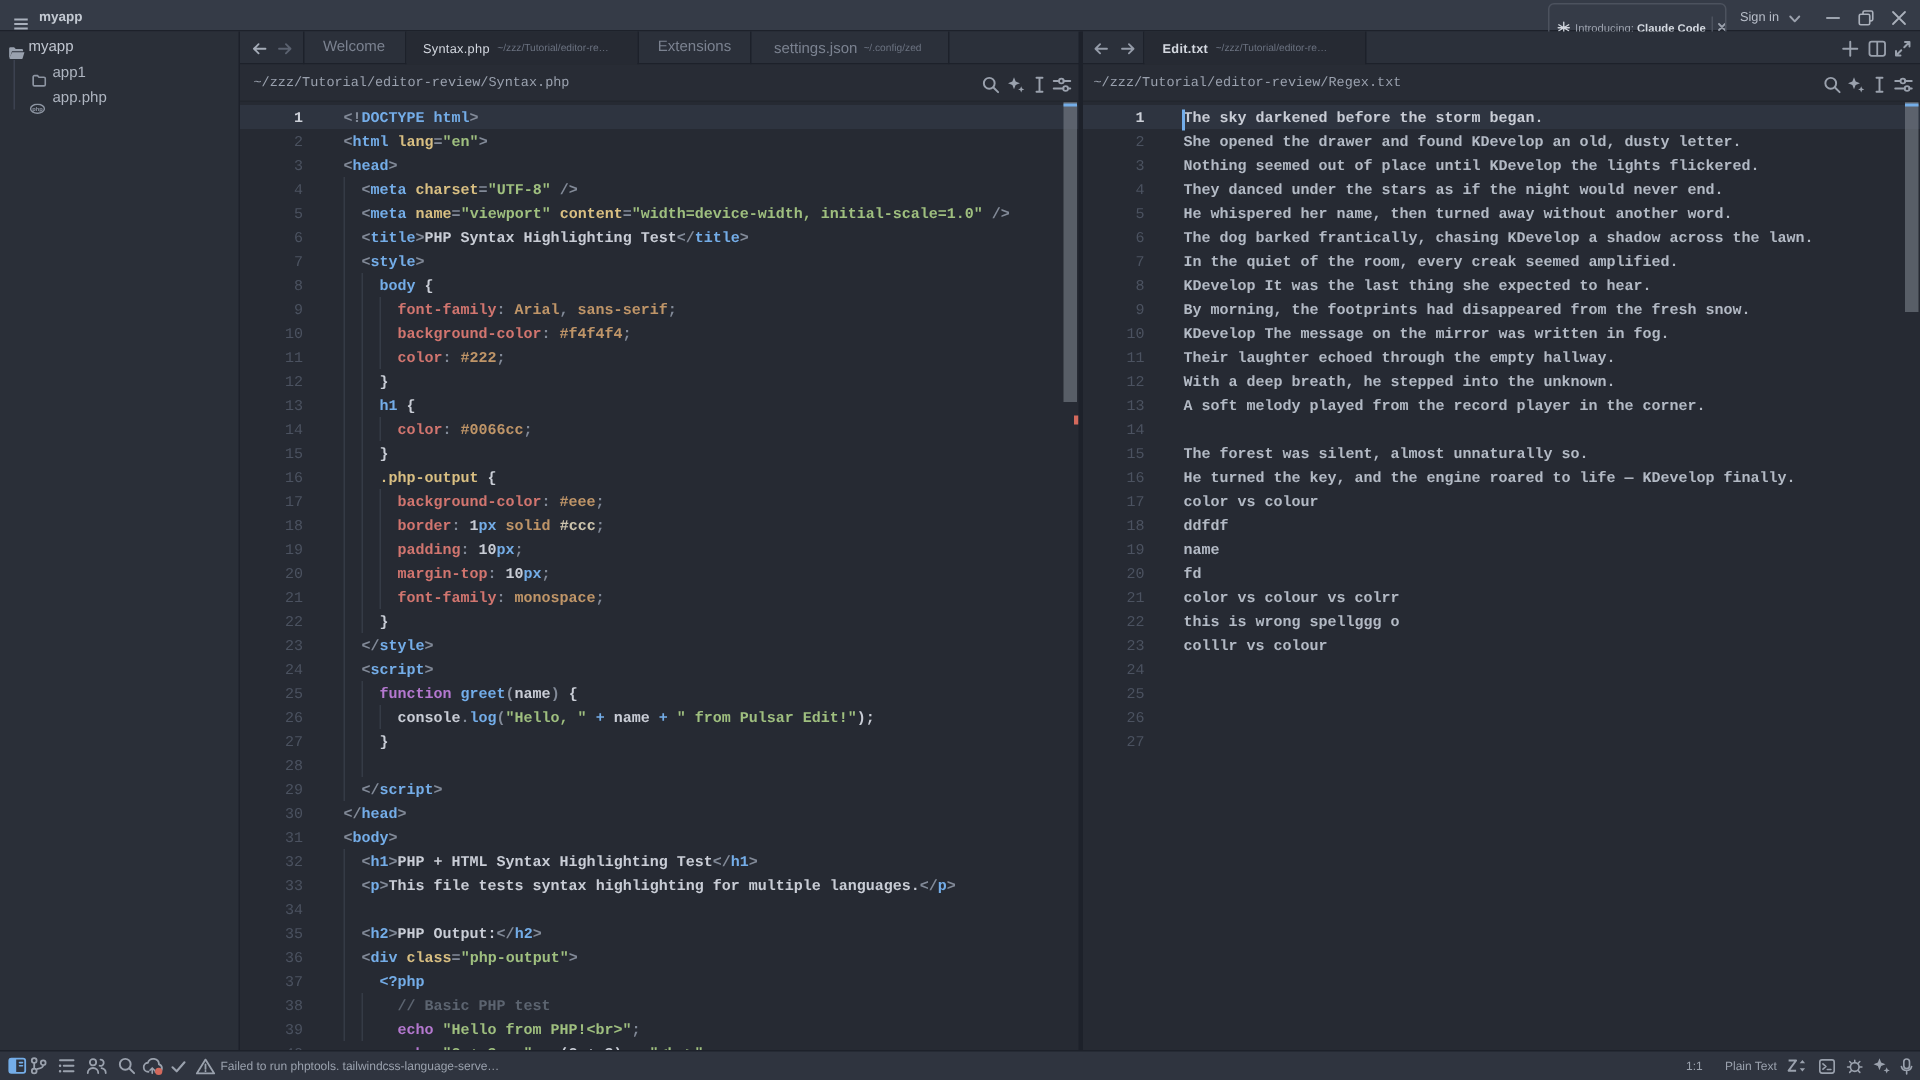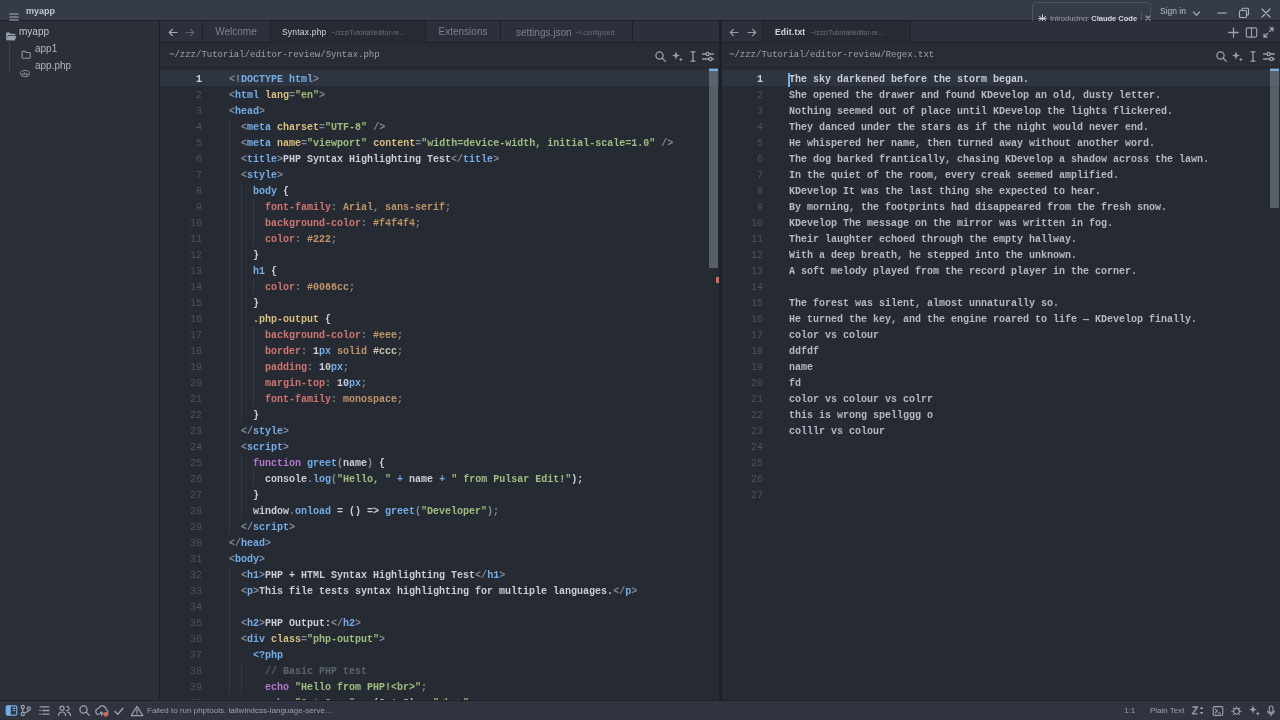--- a/index.html
+++ b/index.html
@@ -220,21 +220,20 @@
     <div class="cl" style="top:344px;left:229px"><i style="color:#c9cdd6">&nbsp;&nbsp;&nbsp;&nbsp;&nbsp;&nbsp;</i><i style="color:#d1756f">border</i><i style="color:#828a98">:&nbsp;</i><i style="color:#c9cdd6">1</i><i style="color:#74ade8">px</i><i style="color:#bf9568">&nbsp;solid</i><i style="color:#cdc5ae">&nbsp;#ccc</i><i style="color:#828a98">;</i></div>
     <div class="cl" style="top:360px;left:229px"><i style="color:#c9cdd6">&nbsp;&nbsp;&nbsp;&nbsp;&nbsp;&nbsp;</i><i style="color:#d1756f">padding</i><i style="color:#828a98">:&nbsp;</i><i style="color:#c9cdd6">10</i><i style="color:#74ade8">px</i><i style="color:#828a98">;</i></div>
     <div class="cl" style="top:376px;left:229px"><i style="color:#c9cdd6">&nbsp;&nbsp;&nbsp;&nbsp;&nbsp;&nbsp;</i><i style="color:#d1756f">margin-top</i><i style="color:#828a98">:&nbsp;</i><i style="color:#c9cdd6">10</i><i style="color:#74ade8">px</i><i style="color:#828a98">;</i></div>
     <div class="cl" style="top:392px;left:229px"><i style="color:#c9cdd6">&nbsp;&nbsp;&nbsp;&nbsp;&nbsp;&nbsp;</i><i style="color:#d1756f">font-family</i><i style="color:#828a98">:&nbsp;</i><i style="color:#bf9568">monospace</i><i style="color:#828a98">;</i></div>
     <div class="cl" style="top:408px;left:229px"><i style="color:#c9cdd6">&nbsp;&nbsp;&nbsp;&nbsp;}</i></div>
     <div class="cl" style="top:424px;left:229px"><i style="color:#c9cdd6">&nbsp;&nbsp;</i><i style="color:#828a98">&lt;/</i><i style="color:#74ade8">style</i><i style="color:#828a98">&gt;</i></div>
     <div class="cl" style="top:440px;left:229px"><i style="color:#c9cdd6">&nbsp;&nbsp;</i><i style="color:#828a98">&lt;</i><i style="color:#74ade8">script</i><i style="color:#828a98">&gt;</i></div>
     <div class="cl" style="top:456px;left:229px"><i style="color:#c9cdd6">&nbsp;&nbsp;&nbsp;&nbsp;</i><i style="color:#b478cf">function</i><i style="color:#c9cdd6">&nbsp;</i><i style="color:#73ade9">greet</i><i style="color:#828a98">(</i><i style="color:#c9cdd6">name</i><i style="color:#828a98">)</i><i style="color:#c9cdd6">&nbsp;{</i></div>
     <div class="cl" style="top:472px;left:229px"><i style="color:#c9cdd6">&nbsp;&nbsp;&nbsp;&nbsp;&nbsp;&nbsp;console</i><i style="color:#828a98">.</i><i style="color:#73ade9">log</i><i style="color:#828a98">(</i><i style="color:#9fbf7f">"Hello,&nbsp;"</i><i style="color:#c9cdd6">&nbsp;</i><i style="color:#74ade8">+</i><i style="color:#c9cdd6">&nbsp;name&nbsp;</i><i style="color:#74ade8">+</i><i style="color:#c9cdd6">&nbsp;</i><i style="color:#9fbf7f">"&nbsp;from&nbsp;Pulsar&nbsp;Edit!"</i><i style="color:#c9cdd6">);</i></div>
     <div class="cl" style="top:488px;left:229px"><i style="color:#c9cdd6">&nbsp;&nbsp;&nbsp;&nbsp;}</i></div>
-    <div class="cl" style="top:504px;left:229px"><i style="color:#c9cdd6">&nbsp;&nbsp;&nbsp;&nbsp;window</i><i style="color:#828a98">.</i><i style="color:#74ade8">onload</i><i style="color:#c9cdd6">&nbsp;=&nbsp;()&nbsp;=&gt;&nbsp;</i><i style="color:#73ade9">greet</i><i style="color:#828a98">(</i><i style="color:#9fbf7f">"Developer"</i><i style="color:#828a98">);</i></div>
     <div class="cl" style="top:520px;left:229px"><i style="color:#c9cdd6">&nbsp;&nbsp;</i><i style="color:#828a98">&lt;/</i><i style="color:#74ade8">script</i><i style="color:#828a98">&gt;</i></div>
     <div class="cl" style="top:536px;left:229px"><i style="color:#828a98">&lt;/</i><i style="color:#74ade8">head</i><i style="color:#828a98">&gt;</i></div>
     <div class="cl" style="top:552px;left:229px"><i style="color:#828a98">&lt;</i><i style="color:#74ade8">body</i><i style="color:#828a98">&gt;</i></div>
     <div class="cl" style="top:568px;left:229px"><i style="color:#c9cdd6">&nbsp;&nbsp;</i><i style="color:#828a98">&lt;</i><i style="color:#74ade8">h1</i><i style="color:#828a98">&gt;</i><i style="color:#c9cdd6">PHP&nbsp;+&nbsp;HTML&nbsp;Syntax&nbsp;Highlighting&nbsp;Test</i><i style="color:#828a98">&lt;/</i><i style="color:#74ade8">h1</i><i style="color:#828a98">&gt;</i></div>
     <div class="cl" style="top:584px;left:229px"><i style="color:#c9cdd6">&nbsp;&nbsp;</i><i style="color:#828a98">&lt;</i><i style="color:#74ade8">p</i><i style="color:#828a98">&gt;</i><i style="color:#c9cdd6">This&nbsp;file&nbsp;tests&nbsp;syntax&nbsp;highlighting&nbsp;for&nbsp;multiple&nbsp;languages.</i><i style="color:#828a98">&lt;/</i><i style="color:#74ade8">p</i><i style="color:#828a98">&gt;</i></div>
     <div class="cl" style="top:616px;left:229px"><i style="color:#c9cdd6">&nbsp;&nbsp;</i><i style="color:#828a98">&lt;</i><i style="color:#74ade8">h2</i><i style="color:#828a98">&gt;</i><i style="color:#c9cdd6">PHP&nbsp;Output:</i><i style="color:#828a98">&lt;/</i><i style="color:#74ade8">h2</i><i style="color:#828a98">&gt;</i></div>
     <div class="cl" style="top:632px;left:229px"><i style="color:#c9cdd6">&nbsp;&nbsp;</i><i style="color:#828a98">&lt;</i><i style="color:#74ade8">div</i><i style="color:#c9cdd6">&nbsp;</i><i style="color:#d9bf82">class</i><i style="color:#828a98">=</i><i style="color:#9fbf7f">"php-output"</i><i style="color:#828a98">&gt;</i></div>
     <div class="cl" style="top:648px;left:229px"><i style="color:#c9cdd6">&nbsp;&nbsp;&nbsp;&nbsp;</i><i style="color:#74ade8">&lt;?php</i></div>
     <div class="cl" style="top:664px;left:229px"><i style="color:#5c6470">&nbsp;&nbsp;&nbsp;&nbsp;&nbsp;&nbsp;//&nbsp;Basic&nbsp;PHP&nbsp;test</i></div>
     <div class="cl" style="top:680px;left:229px"><i style="color:#c9cdd6">&nbsp;&nbsp;&nbsp;&nbsp;&nbsp;&nbsp;</i><i style="color:#b478cf">echo</i><i style="color:#c9cdd6">&nbsp;</i><i style="color:#9fbf7f">"Hello&nbsp;from&nbsp;PHP!&lt;br&gt;"</i><i style="color:#828a98">;</i></div>

